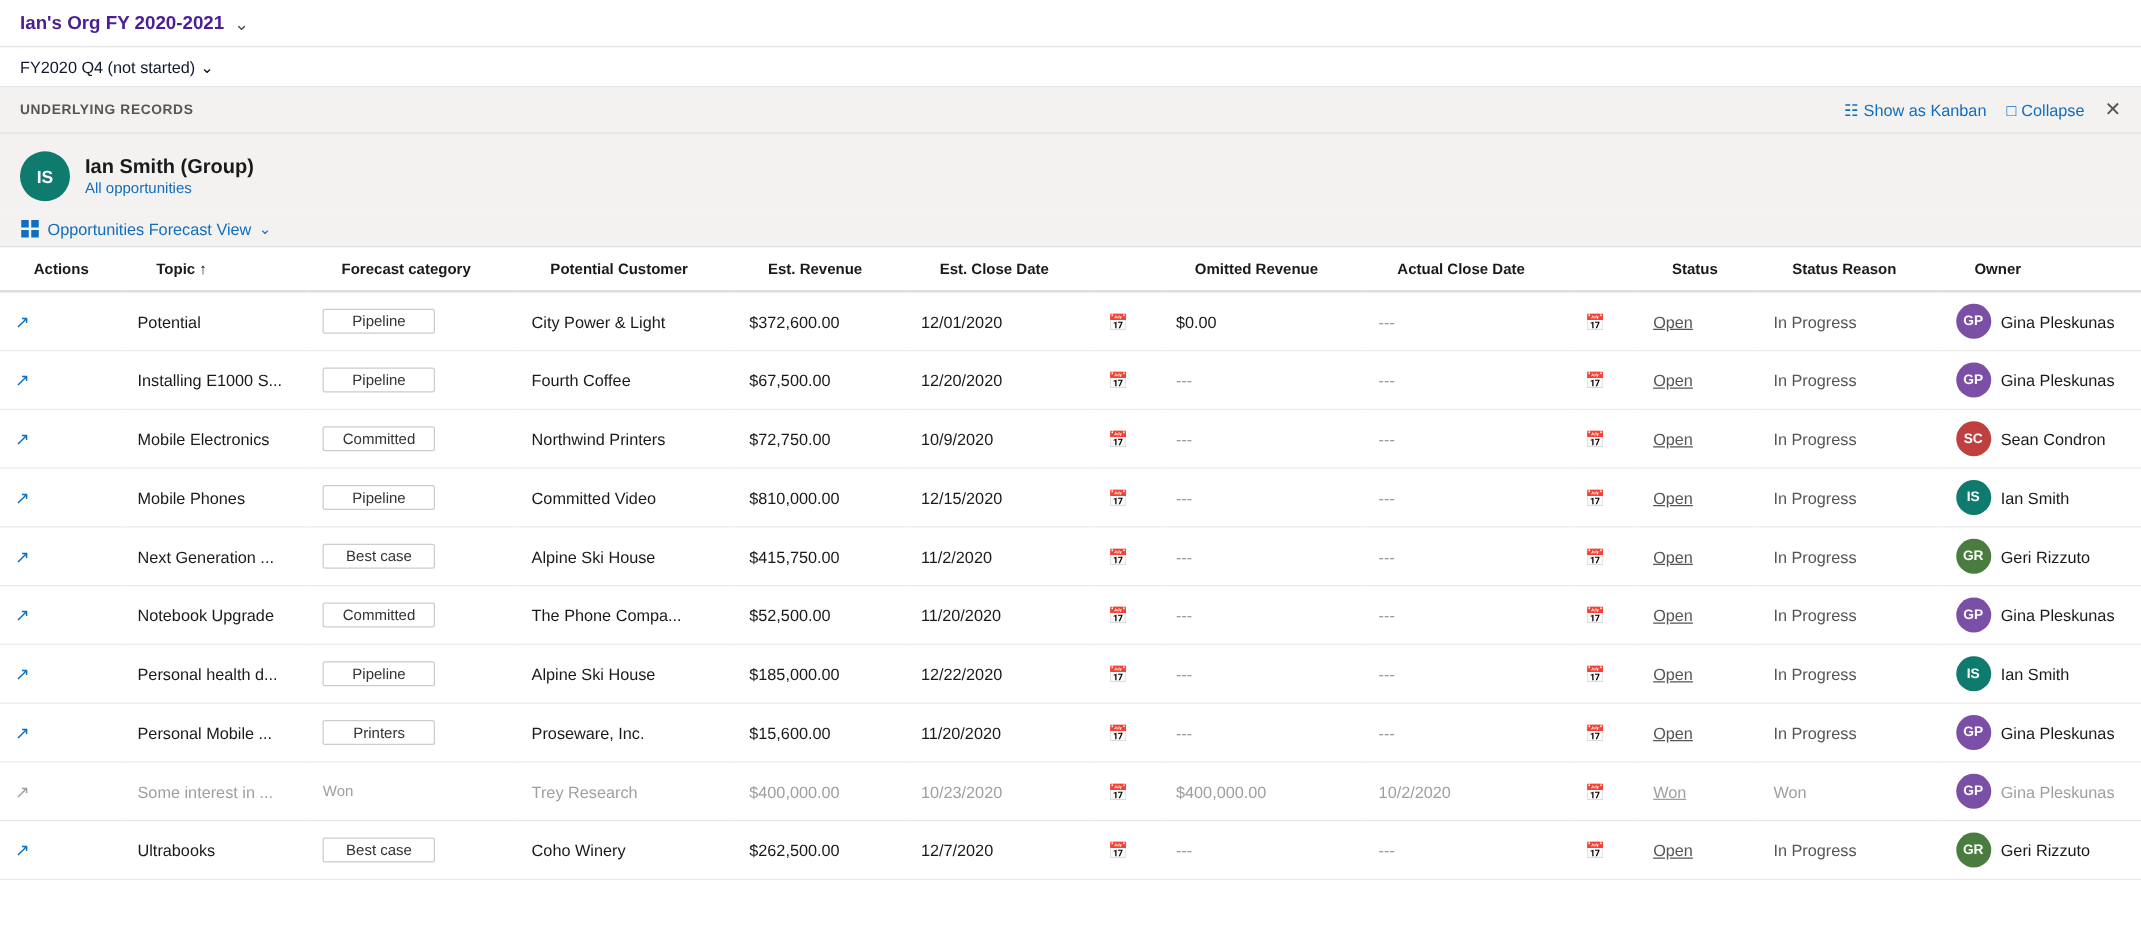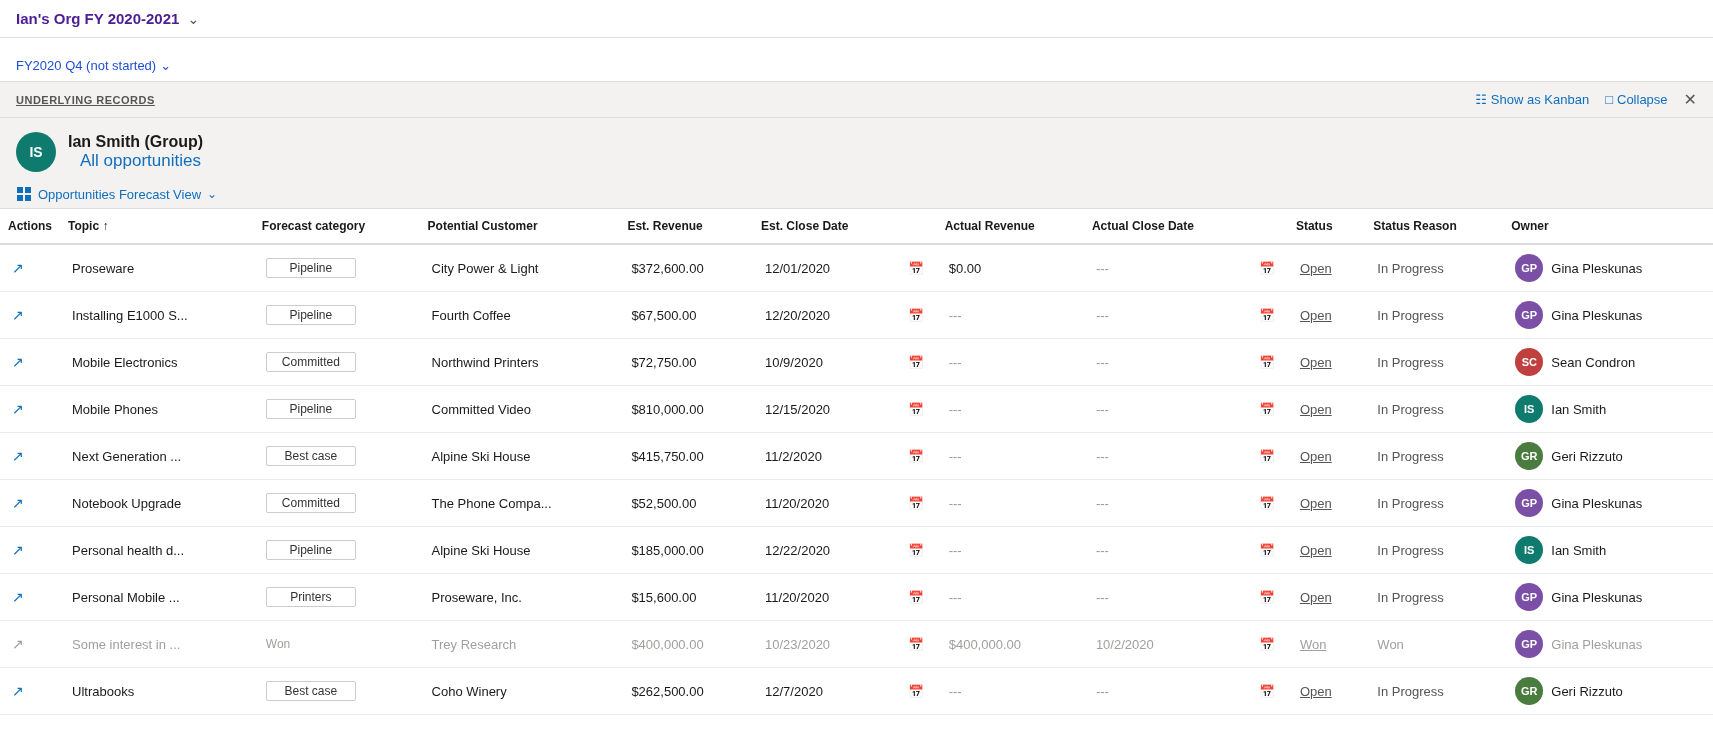--- a/index.html
+++ b/index.html
@@ -25,41 +25,39 @@
     .period-bar {
       padding: 8px 16px;
       background: #fff;
       border-bottom: 1px solid #ddd;
     }
     .period-selector {
       display: inline-flex;
       align-items: flex-start;
       gap: 4px;
       font-size: 13px;
-      color: #1d4ed8;
+      color: #0f172a;
       cursor: pointer;
-      margin-top: 12px;
     }
 
     
     .underlying-bar {
       display: flex;
       align-items: center;
       justify-content: space-between;
       padding: 8px 16px;
       background: #f3f2f1;
       border-bottom: 1px solid #ddd;
     }
     .underlying-label {
       font-size: 11px;
       font-weight: 700;
       color: #555;
       letter-spacing: 0.5px;
       text-transform: uppercase;
-      text-decoration: underline;
     }
     .underlying-actions {
       display: flex;
       align-items: center;
       gap: 16px;
     }
     .action-link {
       display: flex;
       align-items: center;
       gap: 4px;
@@ -88,23 +86,22 @@
       display: flex;
       align-items: center;
       justify-content: center;
     }
     .user-info .user-name {
       font-size: 16px;
       font-weight: 600;
       color: #1a1a1a;
     }
     .user-info .user-sub {
-      font-size: 17px;
+      font-size: 12px;
       color: #106ebe;
-      margin-left: 12px;
     }
 
     
     .view-selector-bar {
       padding: 8px 16px 0 16px;
       background: #f3f2f1;
       border-bottom: 1px solid #ddd;
     }
     .view-selector {
       display: inline-flex;
@@ -127,21 +124,21 @@
     }
     table {
       width: 100%;
       border-collapse: collapse;
       font-size: 13px;
     }
     thead tr {
       border-bottom: 2px solid #ddd;
     }
     thead th {
-      padding: 10px 8px;
+      padding: 10px 27px;
       text-align: left;
       font-weight: 600;
       color: #1a1a1a;
       white-space: nowrap;
       font-size: 12px;
     }
     thead th.sortable {
       cursor: pointer;
     }
     tbody tr {
@@ -260,34 +257,34 @@
   <table>
     <thead>
       <tr>
         <th>Actions</th>
         <th class="sortable">Topic ↑</th>
         <th>Forecast category</th>
         <th>Potential Customer</th>
         <th>Est. Revenue</th>
         <th>Est. Close Date</th>
         <th style="width:30px;"></th>
-        <th>Actual Revenue</th>
+        <th>Omitted Revenue</th>
         <th>Actual Close Date</th>
         <th style="width:30px;"></th>
         <th>Status</th>
         <th>Status Reason</th>
         <th>Owner</th>
       </tr>
     </thead>
     <tbody id="table-body">
     <tr>
           <td class="actions-cell">
     <span class="open-icon" style="">↗</span>
   </td>
-          <td style="">Proseware</td>
+          <td style="">Potential</td>
           <td><span class="forecast-badge">Pipeline</span></td>
           <td style="">City Power &amp; Light</td>
           <td style="">$372,600.00</td>
           <td style="">12/01/2020</td>
           <td><span class="cal-icon">📅</span></td>
           <td style="">$0.00</td>
           <td style="color:#999;">---</td>
           <td><span class="cal-icon">📅</span></td>
           <td class="col-status" style="">Open</td>
           <td class="col-status-reason" style="">In Progress</td>

